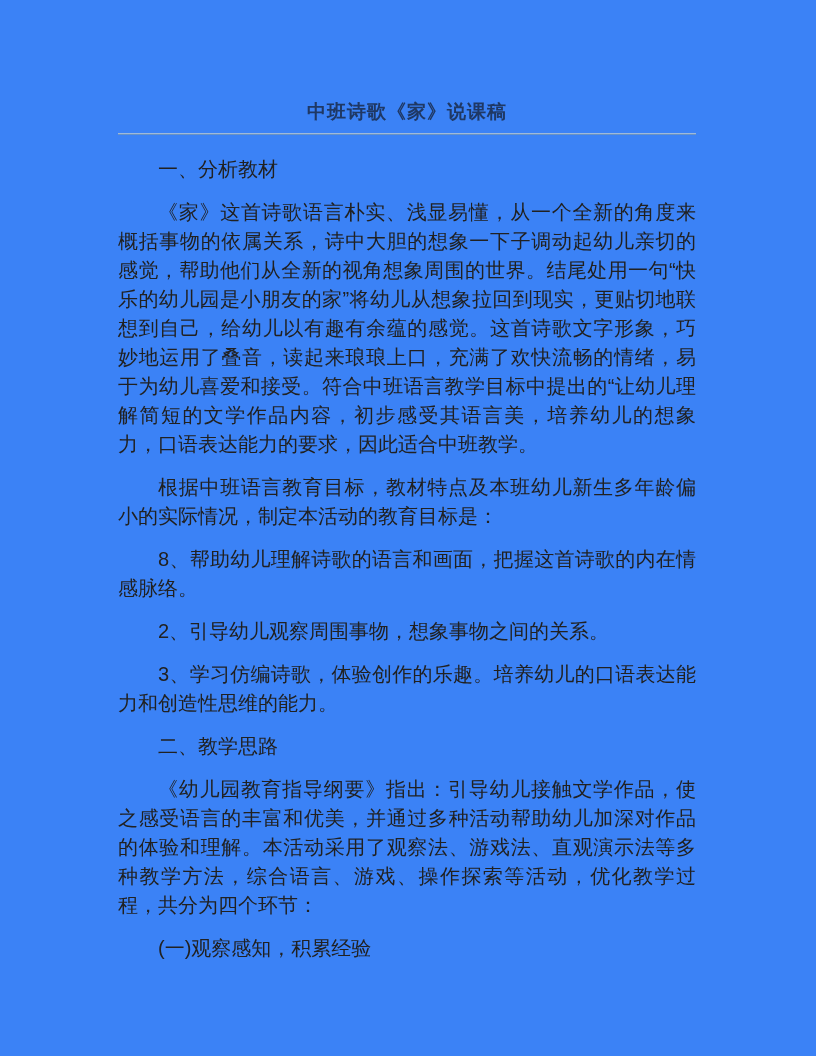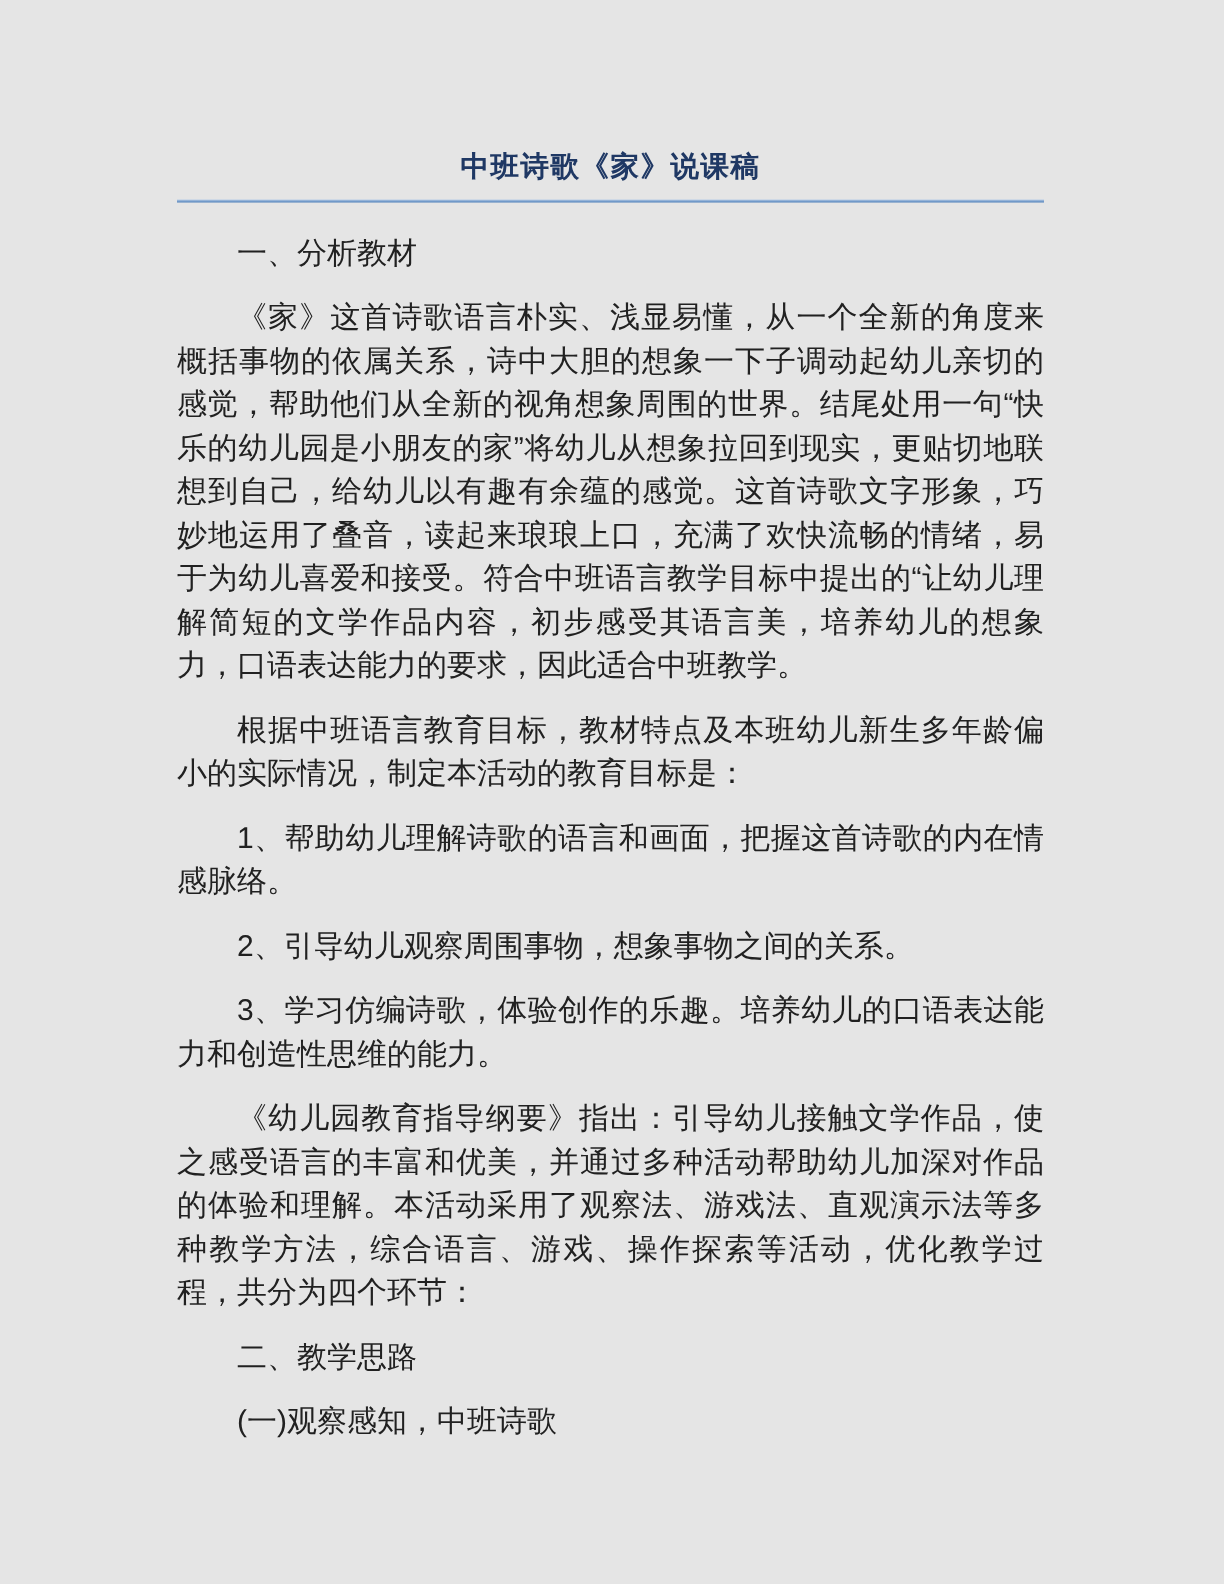--- a/index.html
+++ b/index.html
@@ -10,21 +10,21 @@
   body {
     width: 816px;
     height: 1056px;
     overflow: hidden;
     font-family: "Liberation Sans", "DejaVu Sans", sans-serif;
   }
   .page {
     box-sizing: border-box;
     width: 816px;
     height: 1056px;
-    background: #e5e5e5;
+    background: #3b82f6;
     padding: 99px 120px 12px 118px;
   }
   .doc-title {
     margin: 0 0 8px 0;
     font-size: 19px;
     line-height: 26px;
     font-weight: bold;
     text-align: center;
     color: #1f3864;
     letter-spacing: 1px;
@@ -47,20 +47,20 @@
 </head>
 <body>
 
 <div class="page">
   <h1 class="doc-title">中班诗歌《家》说课稿</h1>
   <div class="title-divider"></div>
   <div class="content">
     <p>一、分析教材</p>
     <p>《家》这首诗歌语言朴实、浅显易懂，从一个全新的角度来概括事物的依属关系，诗中大胆的想象一下子调动起幼儿亲切的感觉，帮助他们从全新的视角想象周围的世界。结尾处用一句“快乐的幼儿园是小朋友的家”将幼儿从想象拉回到现实，更贴切地联想到自己，给幼儿以有趣有余蕴的感觉。这首诗歌文字形象，巧妙地运用了叠音，读起来琅琅上口，充满了欢快流畅的情绪，易于为幼儿喜爱和接受。符合中班语言教学目标中提出的“让幼儿理解简短的文学作品内容，初步感受其语言美，培养幼儿的想象力，口语表达能力的要求，因此适合中班教学。</p>
     <p>根据中班语言教育目标，教材特点及本班幼儿新生多年龄偏小的实际情况，制定本活动的教育目标是：</p>
-    <p>1、帮助幼儿理解诗歌的语言和画面，把握这首诗歌的内在情感脉络。</p>
+    <p>8、帮助幼儿理解诗歌的语言和画面，把握这首诗歌的内在情感脉络。</p>
     <p>2、引导幼儿观察周围事物，想象事物之间的关系。</p>
     <p>3、学习仿编诗歌，体验创作的乐趣。培养幼儿的口语表达能力和创造性思维的能力。</p>
+    <p>二、教学思路</p>
     <p>《幼儿园教育指导纲要》指出：引导幼儿接触文学作品，使之感受语言的丰富和优美，并通过多种活动帮助幼儿加深对作品的体验和理解。本活动采用了观察法、游戏法、直观演示法等多种教学方法，综合语言、游戏、操作探索等活动，优化教学过程，共分为四个环节：</p>
-    <p>二、教学思路</p>
-    <p>(一)观察感知，中班诗歌</p>
+    <p>(一)观察感知，积累经验</p>
   </div>
 </div>
 
 </body></html>

